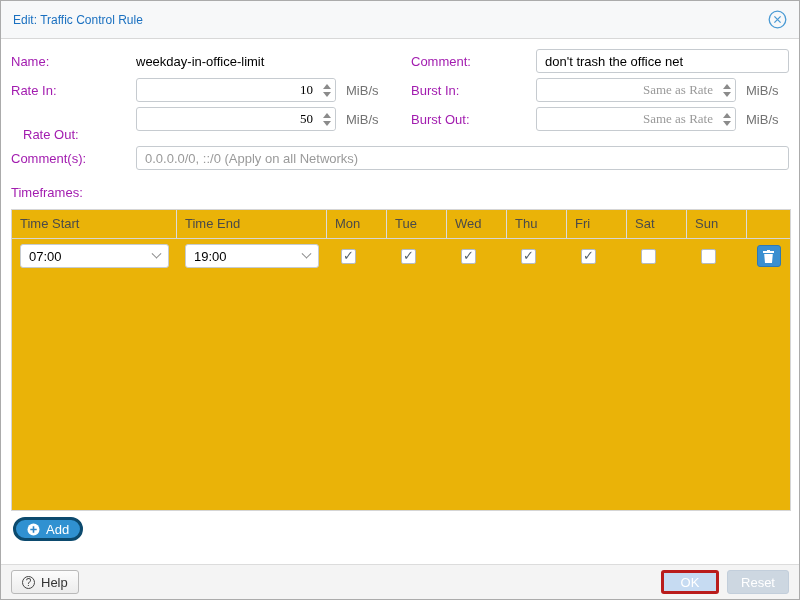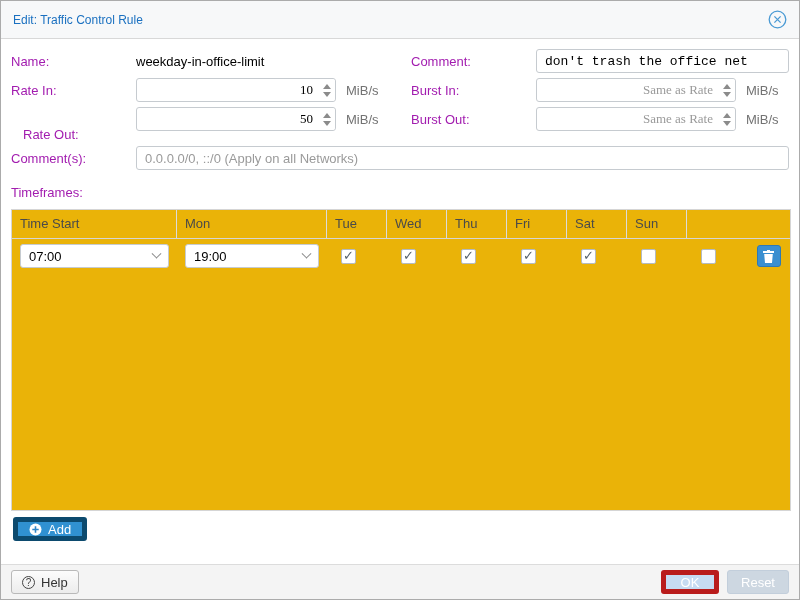--- a/index.html
+++ b/index.html
@@ -49,21 +49,21 @@
     border: 1px solid #c6cbd0; border-radius: 3px;
     font: inherit; color: #000;
     padding: 0 8px;
     background: #fff;
     outline: none;
     width: 100%;
   }
   .tfield::placeholder { color: #9a9a9a; opacity: 1; }
   .num { text-align: right; padding-right: 22px; font-family: Liberation Serif, serif; }
   .fieldwrap { position: absolute; height: 24px; }
-  [data-name="comment-field"]  { left: 535px; top: 48px;  width: 253px; font-family: Liberation Mono, monospace; }
+  [data-name="comment-field"]  { left: 535px; top: 48px;  width: 253px; }
   [data-name="rate-in-field"]  { left: 135px; top: 77px;  width: 200px; }
   [data-name="burst-in-field"] { left: 535px; top: 77px;  width: 200px; }
   [data-name="rate-out-field"] { left: 135px; top: 106px; width: 200px; }
   [data-name="burst-out-field"]{ left: 535px; top: 106px; width: 200px; }
   [data-name="networks-field"] { left: 135px; top: 145px; width: 653px; }
 
   .spinner {
     position: absolute; right: 1px; top: 1px; bottom: 1px; width: 17px;
     display: flex; flex-direction: column; align-items: center; justify-content: center;
     gap: 3px; cursor: pointer; background: #fff; border-radius: 0 3px 3px 0;
@@ -120,21 +120,21 @@
     width: 24px; height: 22px;
     background: #3a8fd0; border: 1px solid #2e79b4; border-radius: 3px;
     display: flex; align-items: center; justify-content: center;
     cursor: pointer;
   }
 
   
   .add-btn {
     position: absolute; left: 12px; top: 516px;
     height: 24px; padding: 0 11px;
-    background: #3091d1; border: 5px solid #0c4a6e; border-radius: 3px;
+    background: #3091d1; border: 3px solid #0c4a6e; border-radius: 12px;
     color: #fff; display: inline-flex; align-items: center; gap: 6px;
     cursor: pointer; font: inherit;
   }
 
   
   .dlg-footer {
     position: absolute; left: 0; right: 0; bottom: 0; height: 35px;
     background: #f4f4f4; border-top: 1px solid #dcdcdc;
     display: flex; align-items: center;
     padding: 0 10px; gap: 8px;
@@ -151,21 +151,21 @@
     border: 1px solid #444; color: #444;
     font-size: 10px; line-height: 12px; text-align: center;
     display: inline-block;
   }
   .spacer { flex: 1; }
   .btn {
     height: 24px; border-radius: 3px; font: inherit;
     display: inline-flex; align-items: center; justify-content: center;
     cursor: pointer;
   }
-  .ok-btn    { width: 58px; background: #c6dbf2; border: 5px solid #b91c1c; color: #fff; }
+  .ok-btn    { width: 58px; background: #c6dbf2; border: 3px solid #b91c1c; color: #fff; }
   .reset-btn { width: 62px; background: #cdd7e1; border: 1px solid #c2cedb; color: #fff; }
 </style>
 </head>
 <body>
 
 <div class="dialog" data-name="edit-traffic-control-rule-dialog">
 
   <div class="dlg-header" data-name="dialog-header">
     <span class="dlg-title" data-name="dialog-title">Edit: Traffic Control Rule</span>
     <span class="close-btn" data-name="close-icon">
@@ -227,20 +227,21 @@
     </span>
   </div>
 
   <div class="fieldwrap" data-name="networks-field">
     <input class="tfield" type="text" data-name="networks-input" placeholder="0.0.0.0/0, ::/0 (Apply on all Networks)" style="">
   </div>
 
   <div class="tf-table" data-name="timeframes-table">
     <div class="tf-head" data-name="timeframes-table-header">
       <div class="th" data-name="column-header-time-start">Time Start</div>
+      <div class="th" data-name="column-header-time-end">Time End</div>
       <div class="th" data-name="column-header-mon">Mon</div>
       <div class="th" data-name="column-header-tue">Tue</div>
       <div class="th" data-name="column-header-wed">Wed</div>
       <div class="th" data-name="column-header-thu">Thu</div>
       <div class="th" data-name="column-header-fri">Fri</div>
       <div class="th" data-name="column-header-sat">Sat</div>
       <div class="th" data-name="column-header-sun">Sun</div>
       <div class="th" data-name="column-header-actions"></div>
     </div>
 

